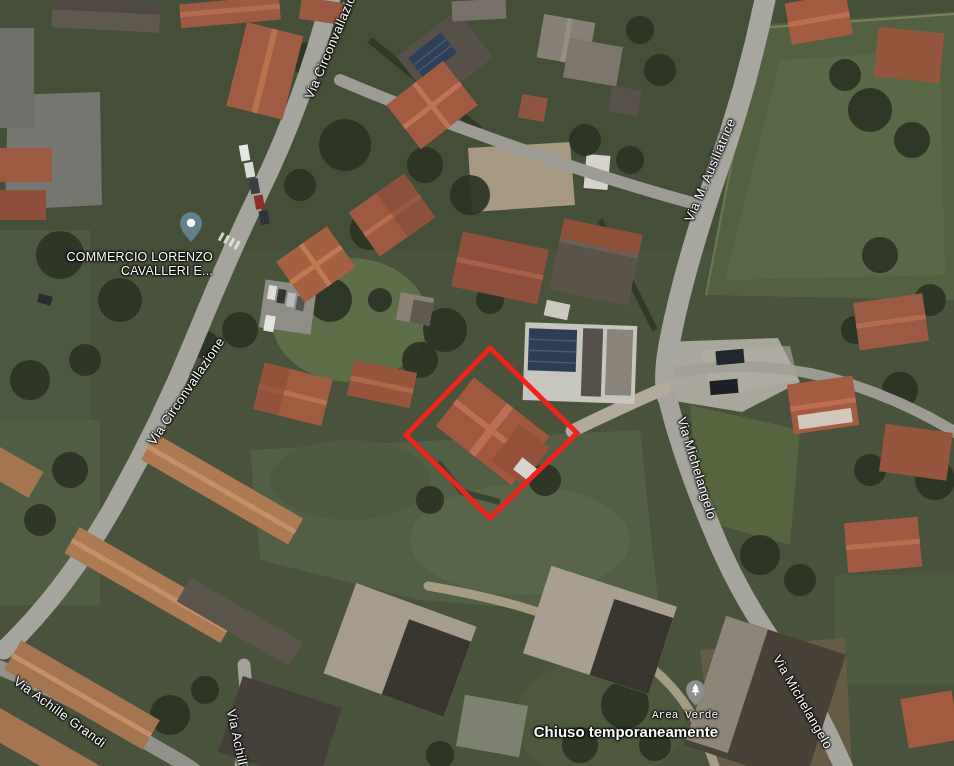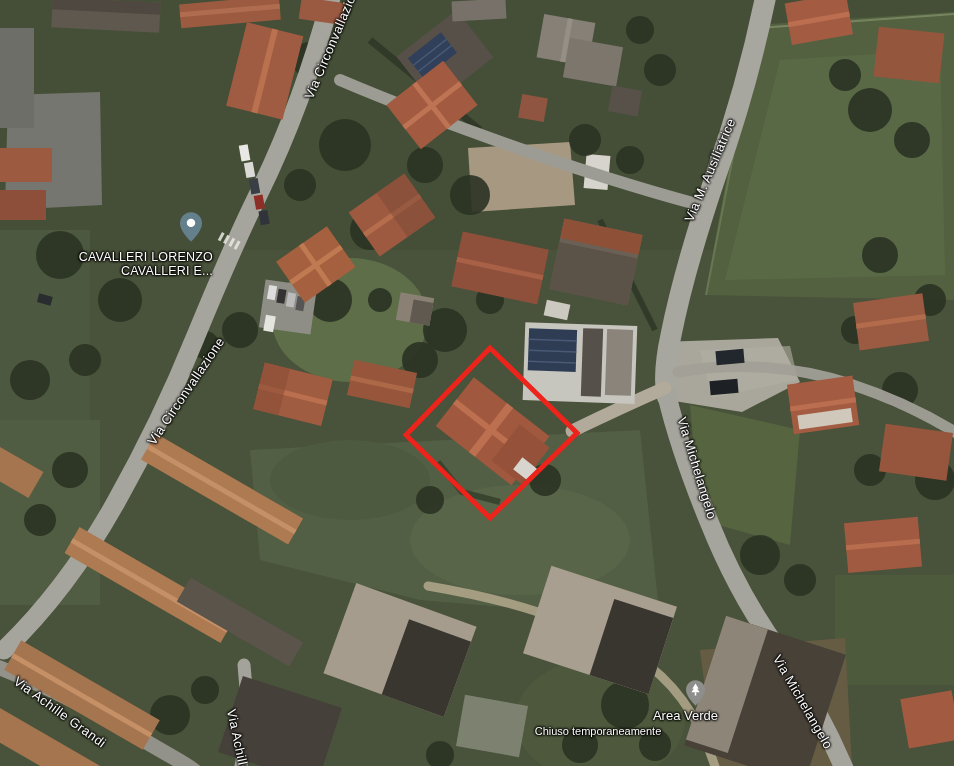--- a/index.html
+++ b/index.html
@@ -28,22 +28,22 @@
   .poi-cavalleri .pin{left:127px;top:0;}
   .poi-cavalleri .poi-text{
     position:absolute;left:0;top:39px;width:160px;text-align:right;
     font-size:12.5px;font-weight:500;line-height:13.5px;letter-spacing:.2px;
   }
   .poi-areaverde{left:478px;top:680px;width:240px;height:86px;}
   .poi-areaverde .pin{left:208px;top:0;}
   .poi-areaverde .poi-text{
     position:absolute;left:0;top:27px;width:240px;text-align:right;
   }
-  .poi-areaverde .poi-name{font-size:13px;font-weight:400;line-height:17px;}
-  .poi-areaverde .poi-status{font-size:11px;font-weight:400;line-height:15px;text-align:center;}
+  .poi-areaverde .poi-name{font-size:11px;font-weight:400;line-height:17px;font-family:Liberation Mono, monospace;}
+  .poi-areaverde .poi-status{font-size:15px;font-weight:700;line-height:15px;}
 </style>
 </head>
 <body>
 
 <div class="stage">
 
   <svg class="terrain" width="954" height="766" viewBox="0 0 954 766">
 
     <g>
       <rect x="0" y="0" width="954" height="766" fill="#49523a"></rect>
@@ -341,21 +341,21 @@
   <div class="street-label maptext" style="left:803px;top:702px;--r:60deg">Via Michelangelo</div>
   <div class="street-label maptext" style="left:60px;top:712px;--r:36deg">Via Achille Grandi</div>
   <div class="street-label maptext" style="left:238px;top:741px;--r:78deg">Via Achille</div>
 
   <div class="poi poi-cavalleri">
     <svg class="pin" width="22" height="30" viewBox="0 0 24 32">
       <path d="M12,0 C5.4,0 0,5.4 0,12 C0,21 12,32 12,32 C12,32 24,21 24,12 C24,5.4 18.6,0 12,0 Z" fill="#64808c"></path>
       <circle cx="12" cy="11.5" r="4.6" fill="#ffffff"></circle>
     </svg>
     <div class="poi-text maptext">
-      <div>CAVALLERI LORENZO</div>
+      <div>COMMERCIO LORENZO</div>
       <div>CAVALLERI E...</div>
     </div>
   </div>
 
   <div class="poi poi-areaverde">
     <svg class="pin" width="19" height="26" viewBox="0 0 24 32">
       <path d="M12,0 C5.4,0 0,5.4 0,12 C0,21 12,32 12,32 C12,32 24,21 24,12 C24,5.4 18.6,0 12,0 Z" fill="#8e8e8c"></path>
       <g fill="#ffffff">
         <polygon points="12,4 8,10.5 16,10.5"></polygon>
         <polygon points="12,7.5 6.8,15 17.2,15"></polygon>

